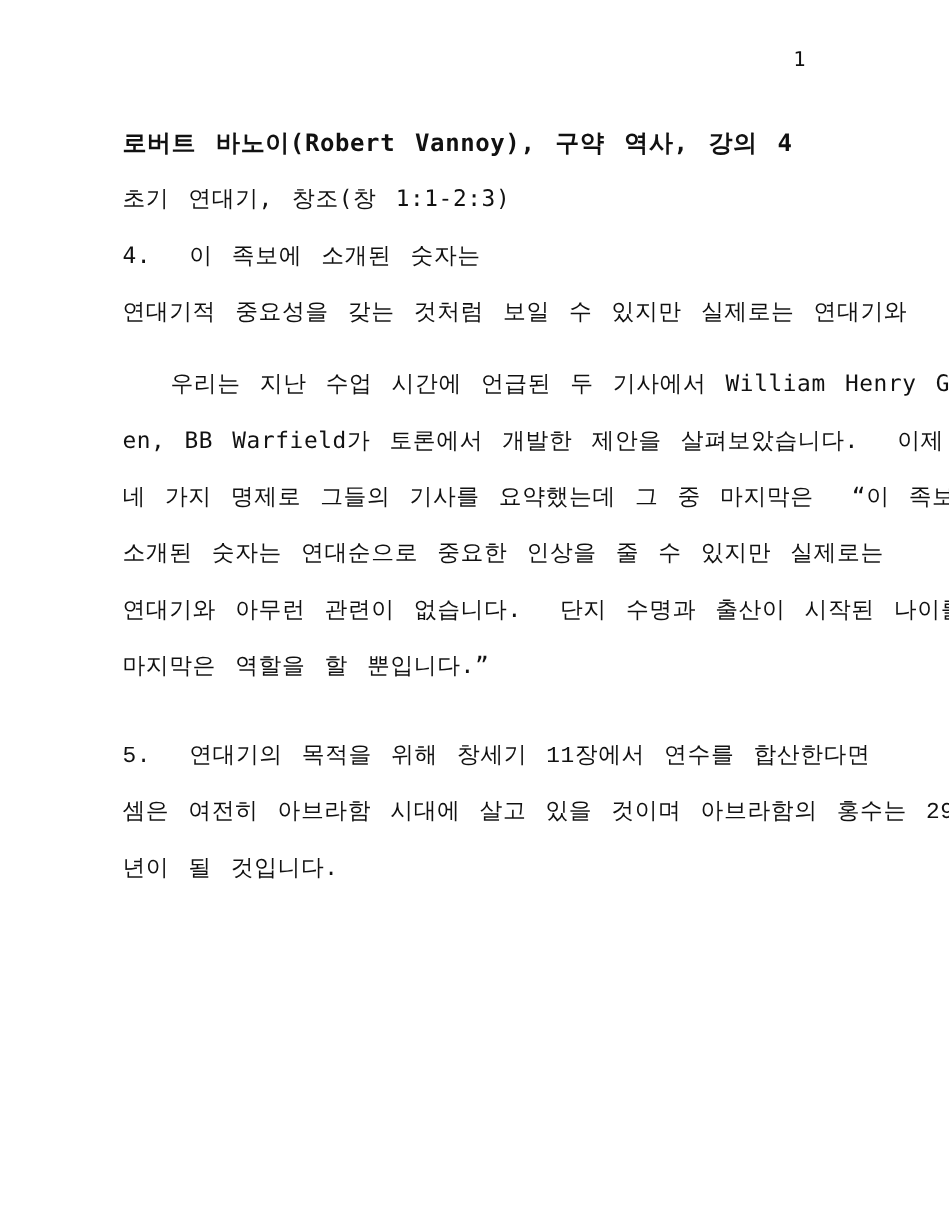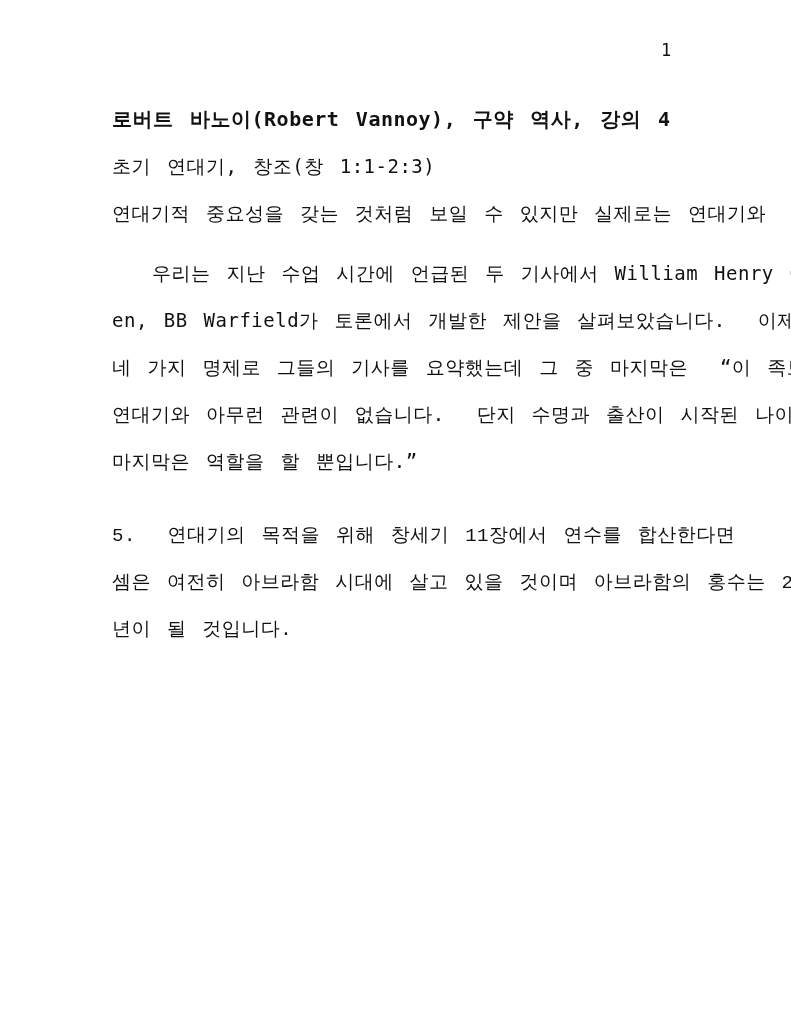--- a/index.html
+++ b/index.html
@@ -20,21 +20,21 @@
   .page-number {
     position: absolute;
     top: 40px;
     left: 661px;
     font-size: 17px;
     color: #111111;
   }
   .content {
     position: absolute;
     top: 96px;
-    left: 112px;
+    left: 102px;
     width: 575px;
   }
   .line {
     display: block;
     white-space: pre;
     font-size: 19px;
     line-height: 47px;
     height: 47px;
     letter-spacing: 0.5px;
     word-spacing: 4px;
@@ -57,27 +57,29 @@
 
   <div class="page-number">1</div>
 
   <div class="content">
 
     <div class="line title-line">로버트 바노이(Robert Vannoy), 구약 역사, 강의 4</div>
 
     <div class="line">초기 연대기, 창조(창 1:1-2:3)</div>
 
     <div class="para">
+      <div class="line">4.  이 족보에 소개된 숫자는</div>
       <div class="line">연대기적 중요성을 갖는 것처럼 보일 수 있지만 실제로는 연대기와</div>
     </div>
 
     <div class="para para-gap-sm">
       <div class="line indent">우리는 지난 수업 시간에 언급된 두 기사에서 William Henry Gre</div>
       <div class="line">en, BB Warfield가 토론에서 개발한 제안을 살펴보았습니다.  이제 나는</div>
       <div class="line">네 가지 명제로 그들의 기사를 요약했는데 그 중 마지막은  “이 족보에</div>
+      <div class="line">소개된 숫자는 연대순으로 중요한 인상을 줄 수 있지만 실제로는</div>
       <div class="line">연대기와 아무런 관련이 없습니다.  단지 수명과 출산이 시작된 나이를</div>
       <div class="line">마지막은 역할을 할 뿐입니다.”</div>
     </div>
 
     <div class="para para-gap-lg">
       <div class="line">5.  연대기의 목적을 위해 창세기 11장에서 연수를 합산한다면</div>
       <div class="line">셈은 여전히 아브라함 시대에 살고 있을 것이며 아브라함의 홍수는 292</div>
       <div class="line">년이 될 것입니다.</div>
     </div>
 

